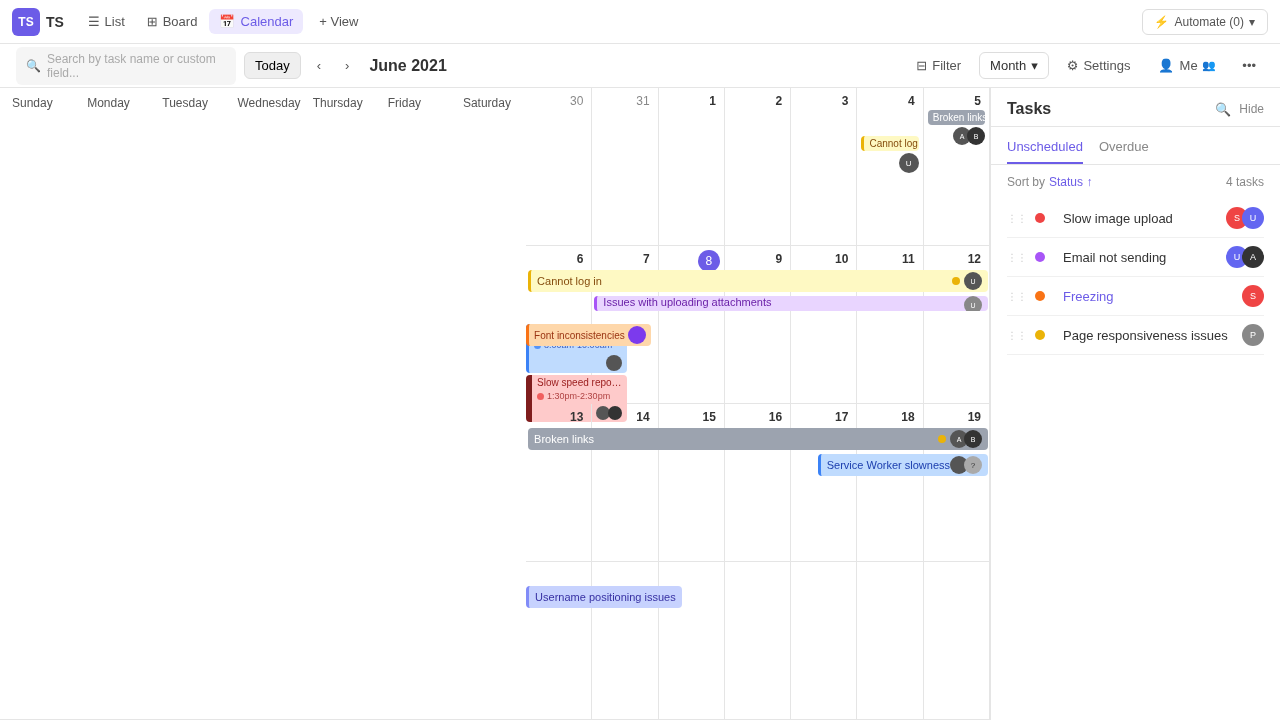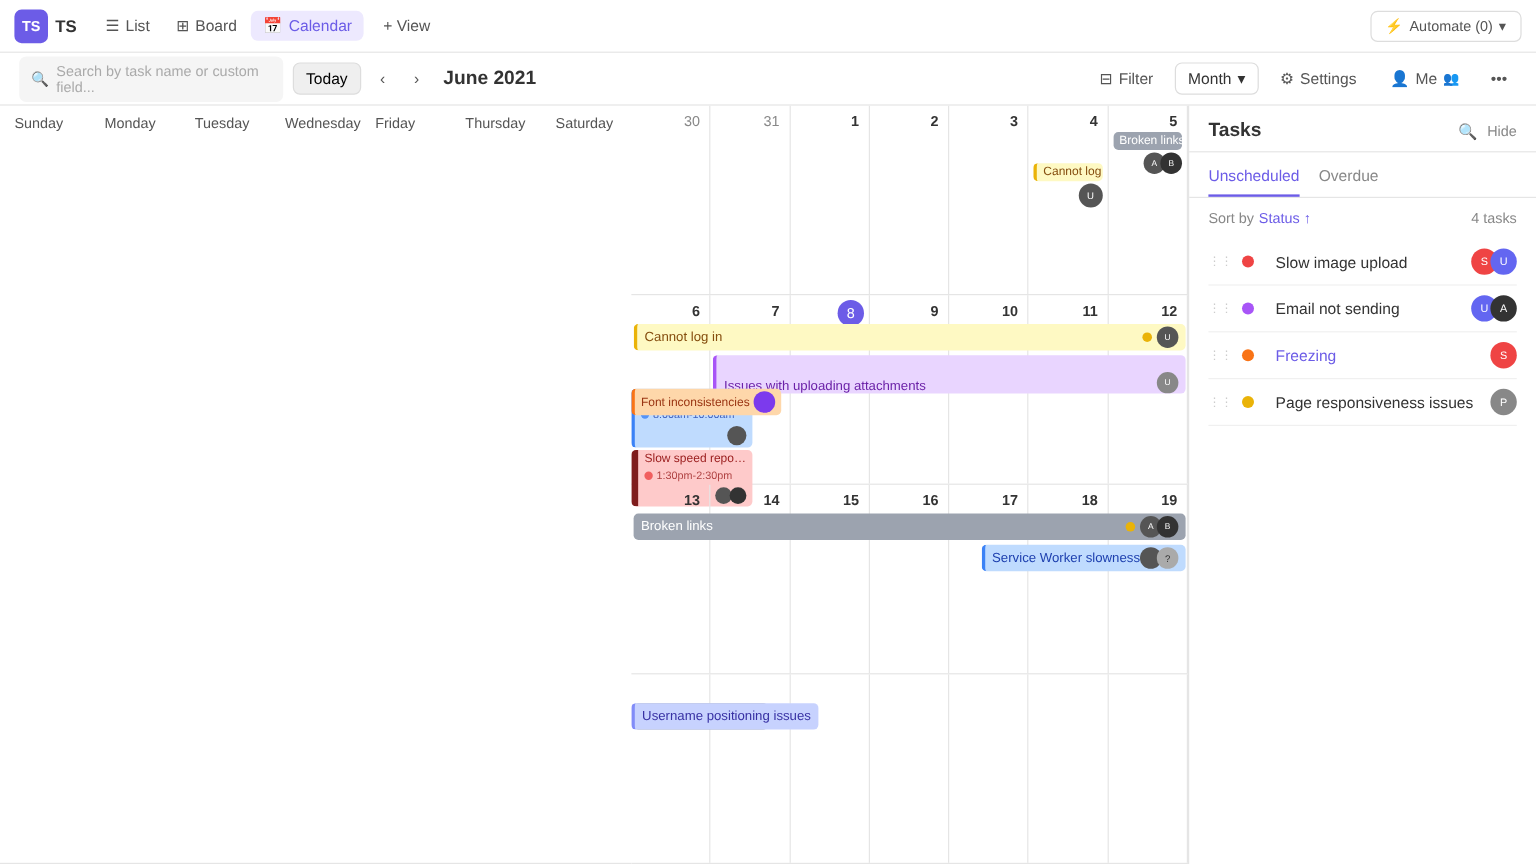--- a/index.html
+++ b/index.html
@@ -149,22 +149,22 @@
 
 <div class="main-layout">
 
   <div class="calendar-area">
 
     <div class="day-headers">
       <div class="day-header">Sunday</div>
       <div class="day-header">Monday</div>
       <div class="day-header">Tuesday</div>
       <div class="day-header">Wednesday</div>
+      <div class="day-header">Thursday</div>
       <div class="day-header">Friday</div>
-      <div class="day-header">Thursday</div>
       <div class="day-header">Saturday</div>
     </div>
 
     <div class="calendar-grid">
 
       <div class="calendar-row" style="position:relative; min-height: 110px;">
         <div class="calendar-cell">
             <div class="cell-date">30</div>
           </div>
         <div class="calendar-cell">
@@ -229,21 +229,21 @@
           </div>
 
         <div style="position:absolute;top:0;left:0;right:0;pointer-events:none;">
 
           <div style="position:absolute;top:24px;left:2px;right:2px;height:22px;background:#fef9c3;border-left:3px solid #eab308;border-radius:4px;display:flex;align-items:center;padding:0 6px;font-size:11px;font-weight:500;color:#854d0e;overflow:hidden;">
             <span>Cannot log in</span>
             <span style="display:inline-block;width:8px;height:8px;border-radius:50%;background:#eab308;margin-left:auto;"></span>
             <div style="width:18px;height:18px;border-radius:50%;background:#555;margin-left:4px;display:flex;align-items:center;justify-content:center;font-size:7px;color:#fff;">U</div>
           </div>
 
-          <div style="position:absolute;top:50px;left:calc(1/7*100% + 2px);right:2px;height:32px;background:#e9d5ff;border-left:3px solid #a855f7;border-radius:4px;display:flex;align-items:flex-end;padding:0 6px;font-size:11px;font-weight:500;color:#6b21a8;overflow:hidden;">
+          <div style="position:absolute;top:50px;left:calc(1/7*100% + 2px);right:2px;height:15px;background:#e9d5ff;border-left:3px solid #a855f7;border-radius:4px;display:flex;align-items:flex-start;padding:0 6px;font-size:11px;font-weight:500;color:#6b21a8;overflow:hidden;">
             <span>Issues with uploading attachments</span>
             <div style="width:18px;height:18px;border-radius:50%;background:#888;margin-left:auto;display:flex;align-items:center;justify-content:center;font-size:7px;color:#fff;">U</div>
           </div>
         </div>
 
         <div style="position:absolute;top:78px;left:calc(2/7*100%+2px);width:calc(1/7*100%-4px);">
           <div class="cell-event ev-blue" style="font-size:10px;flex-direction:column;align-items:flex-start;">
             <span>Possible memor…</span>
             <span style="font-size:9px;opacity:0.8;display:flex;align-items:center;gap:3px;">
               <span style="width:7px;height:7px;border-radius:50%;background:#3b82f6;display:inline-block;"></span>8:00am-10:00am

